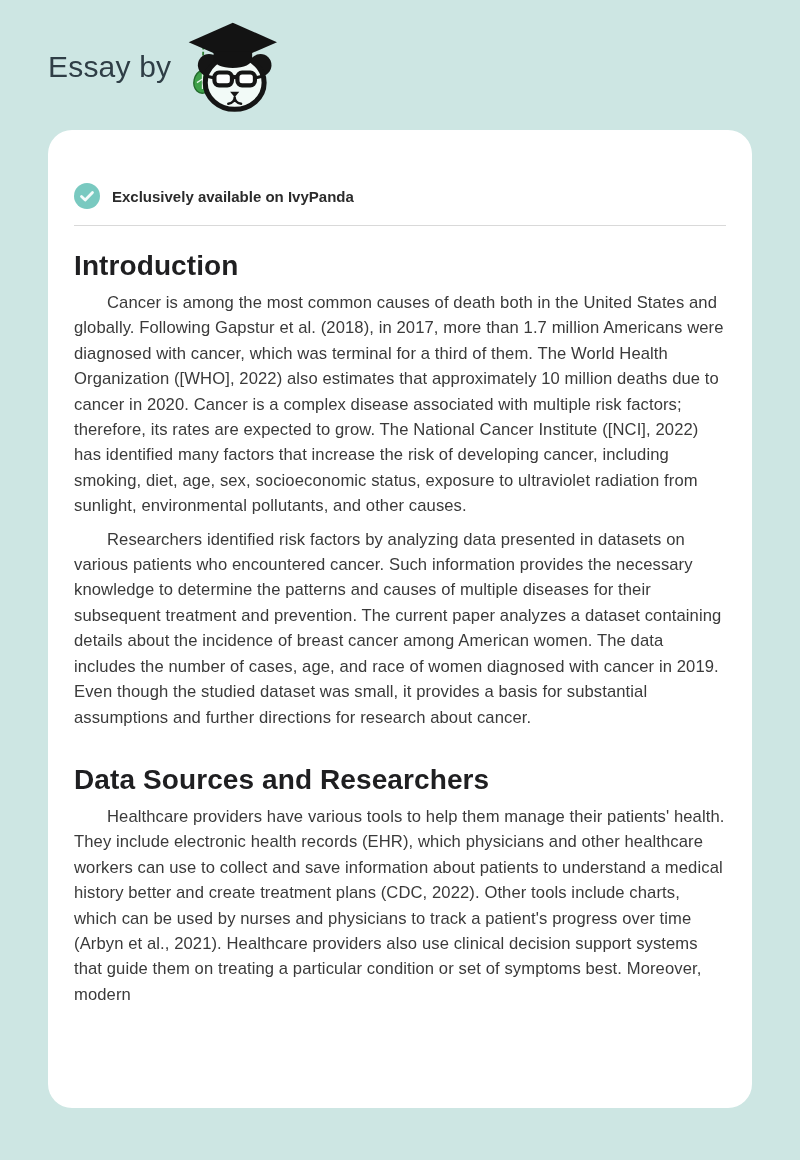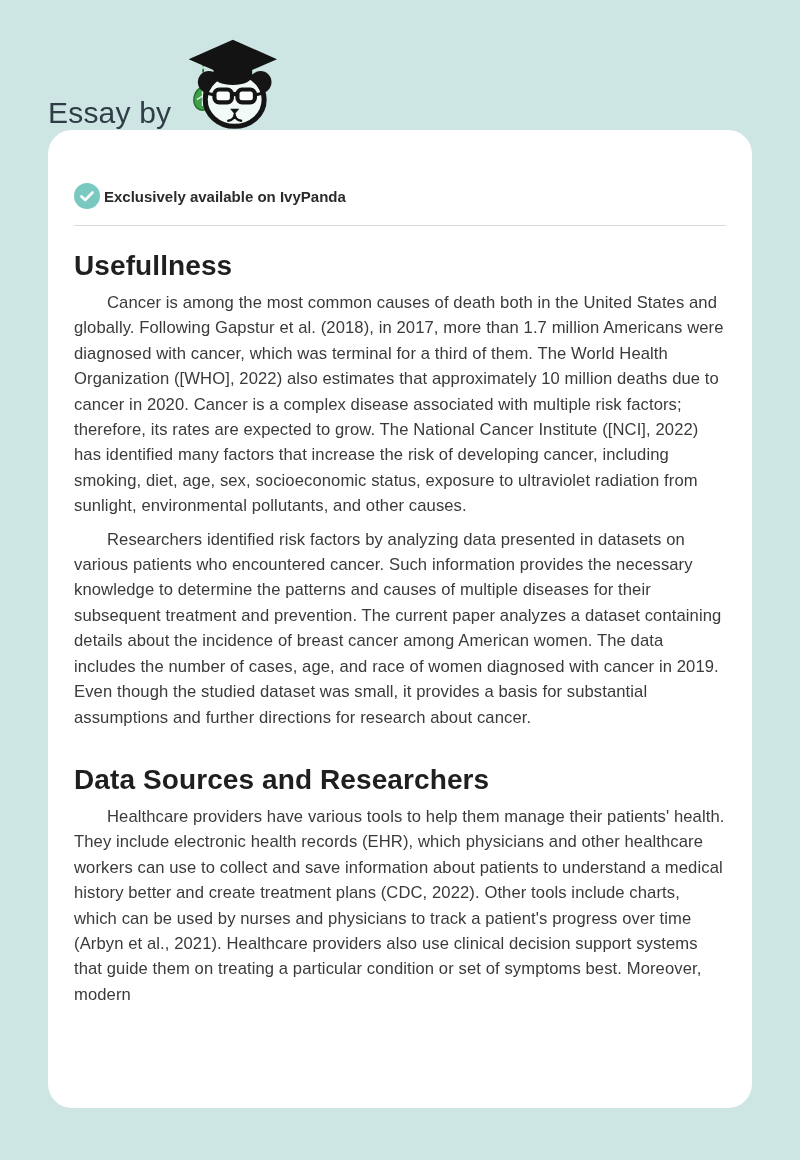--- a/index.html
+++ b/index.html
@@ -9,21 +9,21 @@
     height: 1160px;
     background: #cde6e3;
     font-family: "Liberation Sans", "DejaVu Sans", sans-serif;
     overflow: hidden;
   }
 
   
   .site-header {
     height: 130px;
     display: flex;
-    align-items: flex-end;
+    align-items: center;
     padding: 4px 0 0 48px;
     gap: 10px;
   }
   .essay-by {
     font-size: 30px;
     font-weight: 400;
     color: #2f3e46;
     letter-spacing: 0.2px;
   }
   .logo-wrap {
@@ -60,21 +60,21 @@
     line-height: 43px;
     font-weight: 700;
     color: #1f1f21;
     max-width: 580px;
     letter-spacing: 0.1px;
   }
 
   .badge-row {
     display: flex;
     align-items: center;
-    gap: 4px;
+    gap: 12px;
     margin-top: 23px;
   }
   .check-circle {
     width: 26px;
     height: 26px;
     flex: 0 0 26px;
     display: block;
   }
   .badge-text {
     font-size: 15px;
@@ -146,21 +146,21 @@
     <svg class="check-circle" viewBox="0 0 26 26" aria-hidden="true">
       <circle cx="13" cy="13" r="13" fill="#79c9c0"></circle>
       <path d="M7.5 13.5 L11.2 17 L18.5 9.5" stroke="#ffffff" stroke-width="2.8" fill="none" stroke-linecap="round" stroke-linejoin="round" opacity="0.92"></path>
     </svg>
     <span class="badge-text">Exclusively available on IvyPanda</span>
   </div>
 
   <hr class="divider">
 
   <section>
-    <h2 class="section-heading">Usefullness</h2>
+    <h2 class="section-heading">Introduction</h2>
     <p class="para">Cancer is among the most common causes of death both in the United States and globally. Following Gapstur et al. (2018), in 2017, more than 1.7 million Americans were diagnosed with cancer, which was terminal for a third of them. The World Health Organization ([WHO], 2022) also estimates that approximately 10 million deaths due to cancer in 2020. Cancer is a complex disease associated with multiple risk factors; therefore, its rates are expected to grow. The National Cancer Institute ([NCI], 2022) has identified many factors that increase the risk of developing cancer, including smoking, diet, age, sex, socioeconomic status, exposure to ultraviolet radiation from sunlight, environmental pollutants, and other causes.</p>
     <p class="para">Researchers identified risk factors by analyzing data presented in datasets on various patients who encountered cancer. Such information provides the necessary knowledge to determine the patterns and causes of multiple diseases for their subsequent treatment and prevention. The current paper analyzes a dataset containing details about the incidence of breast cancer among American women. The data includes the number of cases, age, and race of women diagnosed with cancer in 2019. Even though the studied dataset was small, it provides a basis for substantial assumptions and further directions for research about cancer.</p>
   </section>
 
   <section>
     <h2 class="section-heading">Data Sources and Researchers</h2>
     <p class="para">Healthcare providers have various tools to help them manage their patients' health. They include electronic health records (EHR), which physicians and other healthcare workers can use to collect and save information about patients to understand a medical history better and create treatment plans (CDC, 2022). Other tools include charts, which can be used by nurses and physicians to track a patient's progress over time (Arbyn et al., 2021). Healthcare providers also use clinical decision support systems that guide them on treating a particular condition or set of symptoms best. Moreover, modern</p>
   </section>
 </main>
 

